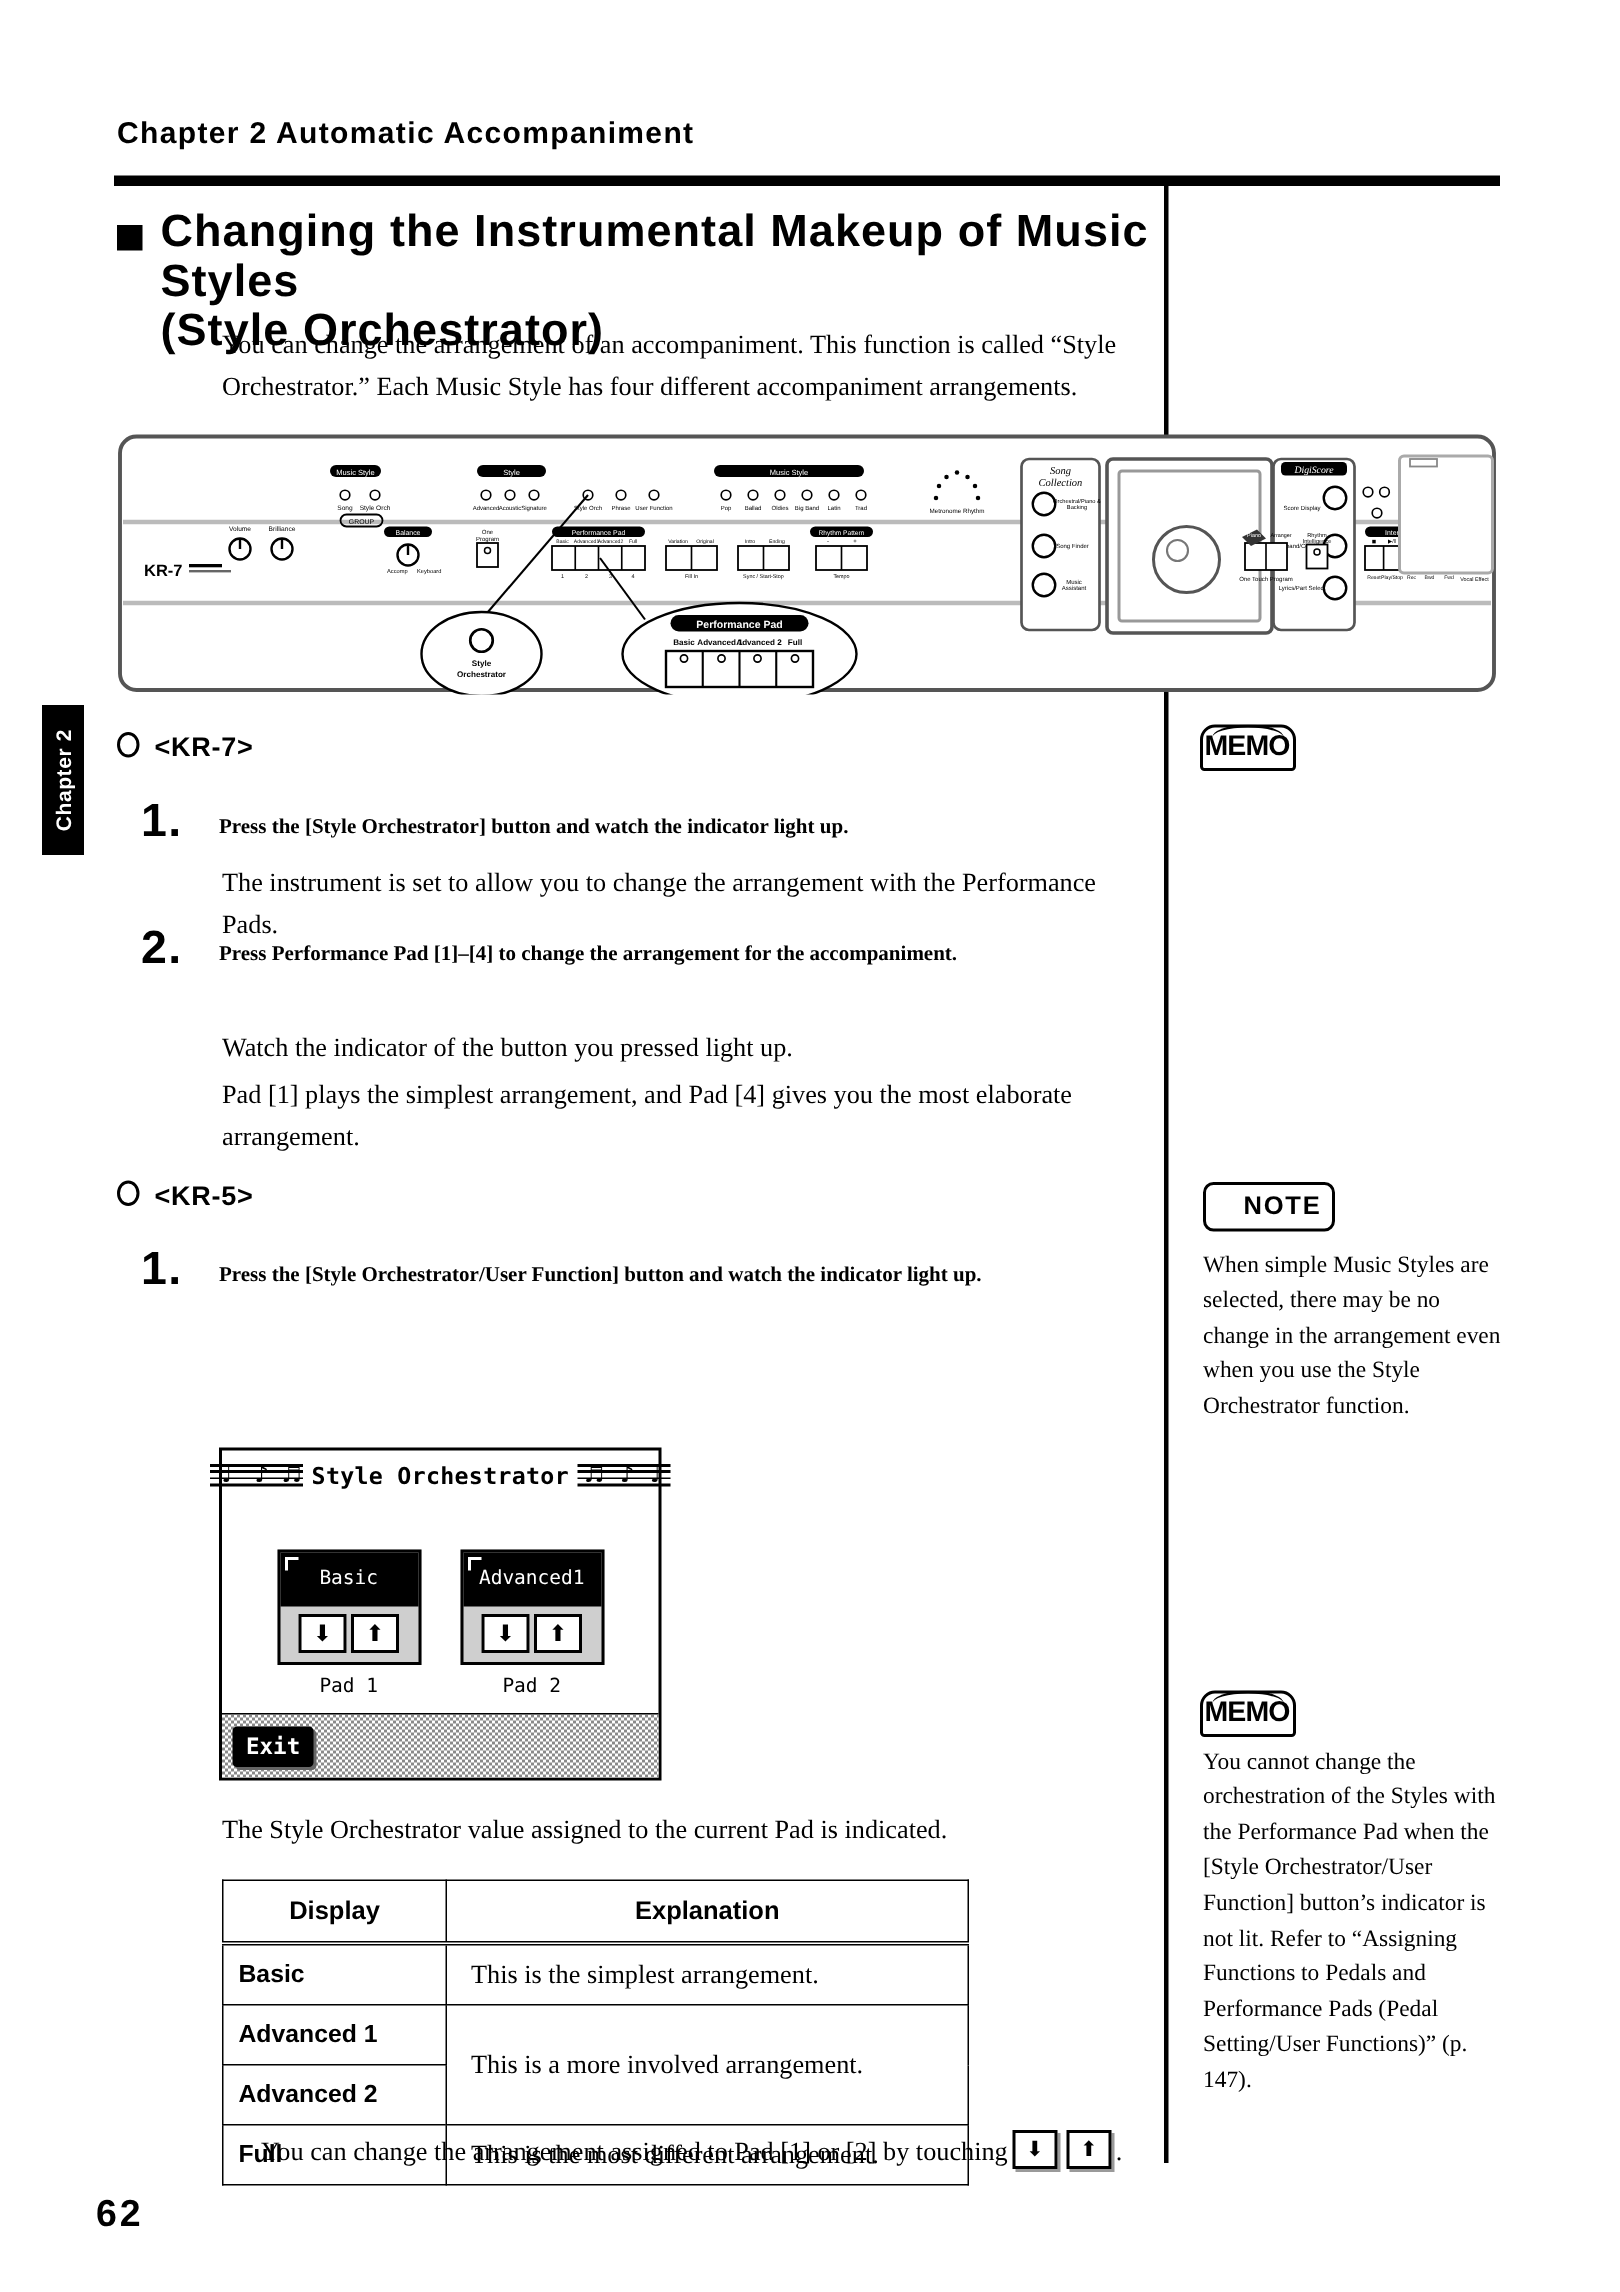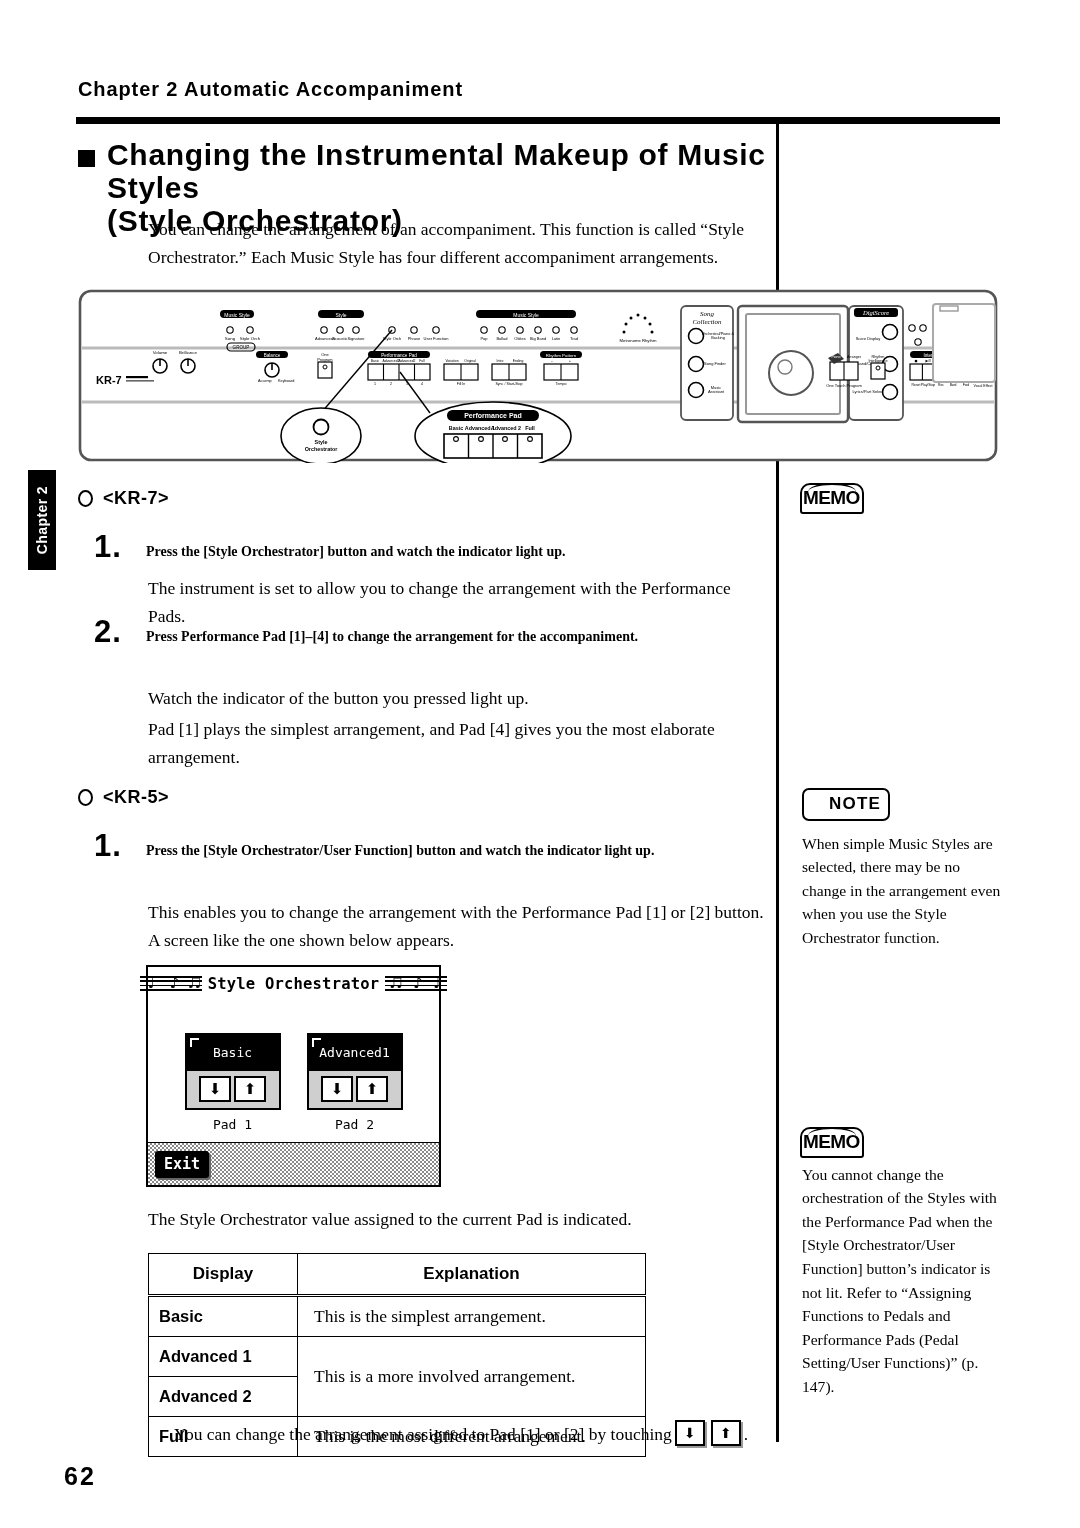--- a/index.html
+++ b/index.html
@@ -116,21 +116,20 @@
   }
 
   
   .model-head {
     position: absolute;
     font-family: "Liberation Sans", sans-serif;
     font-weight: bold;
     font-size: 18px;
     letter-spacing: 0.5px;
     display: flex;
-    align-items: center;
     gap: 10px;
   }
   .model-circle {
     display: inline-block;
     width: 15px;
     height: 17px;
     border: 2.2px solid #000;
     border-radius: 50%;
     box-sizing: border-box;
   }
@@ -703,21 +702,20 @@
 
   <div class="model-head" style="left:78px; top:787px;">
     <span class="model-circle"></span>
     <span>&lt;KR-5&gt;</span>
   </div>
 
   <div class="step" style="left:94px; top:834px; width:590px;">
     <div class="step-num">1.</div>
     <div class="step-title">Press the [Style Orchestrator/User Function] button and watch the indicator light up.</div>
   </div>
-  <div class="body-p" style="left:148px; top:898px; width:630px;">This enables you to change the arrangement with the Performance Pad [1] or [2] button. A screen like the one shown below appears.</div>
 
   <div class="lcd">
     <div class="lcd-title-row">
       <span class="staff">
         <i></i>
           <i></i>
           <i></i>
           <i></i>
         <b class="note" style="left:8px;">♩</b>
         <b class="note" style="left:30px;">♪</b>

